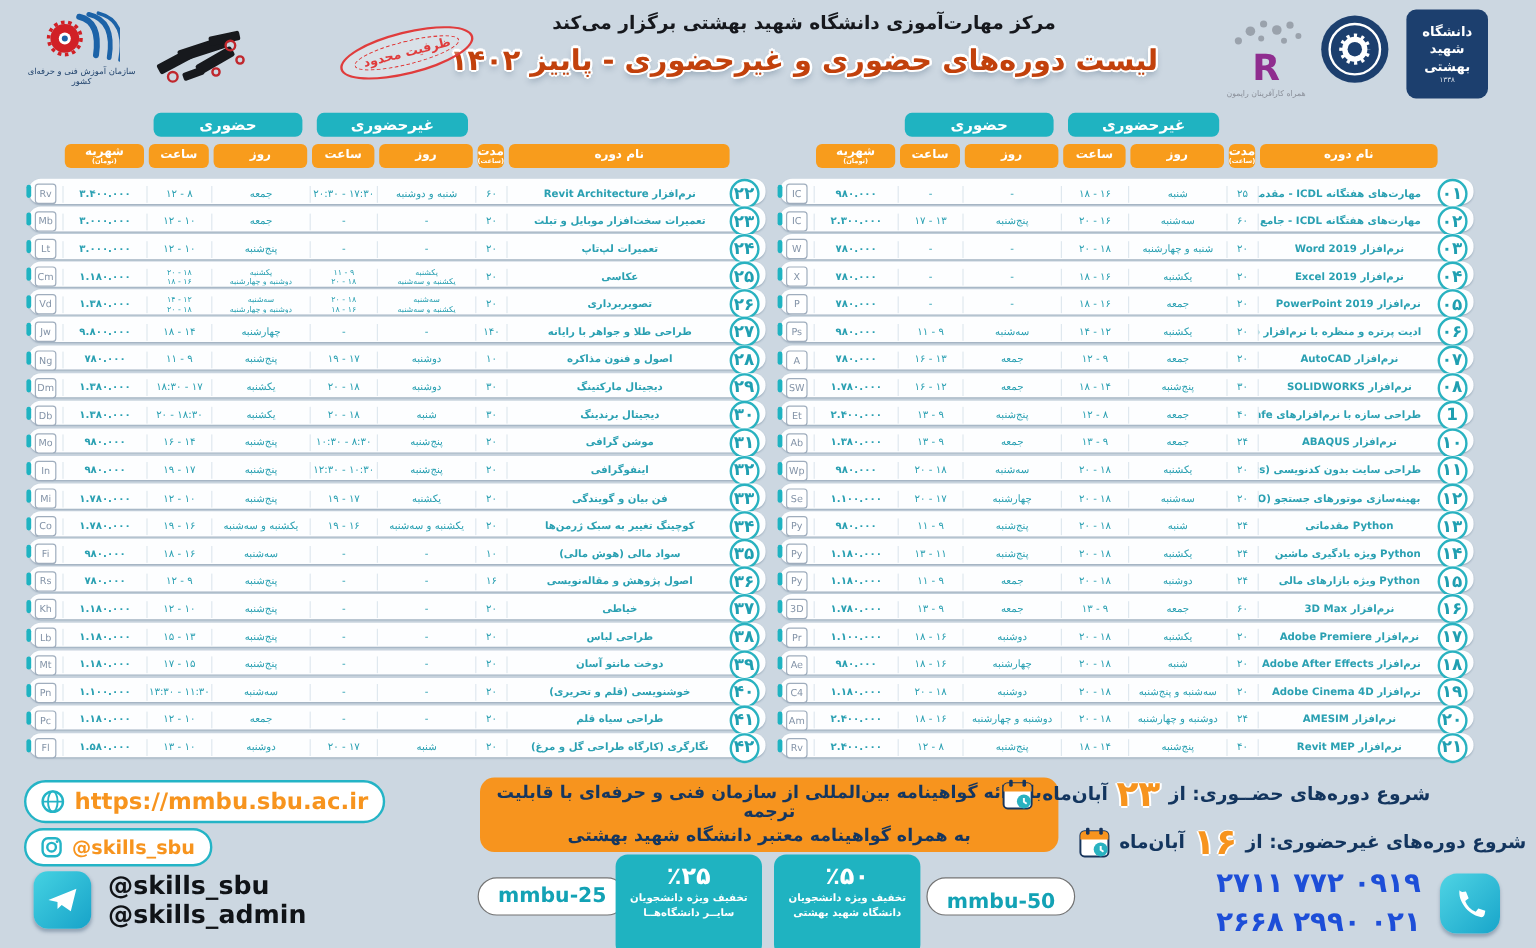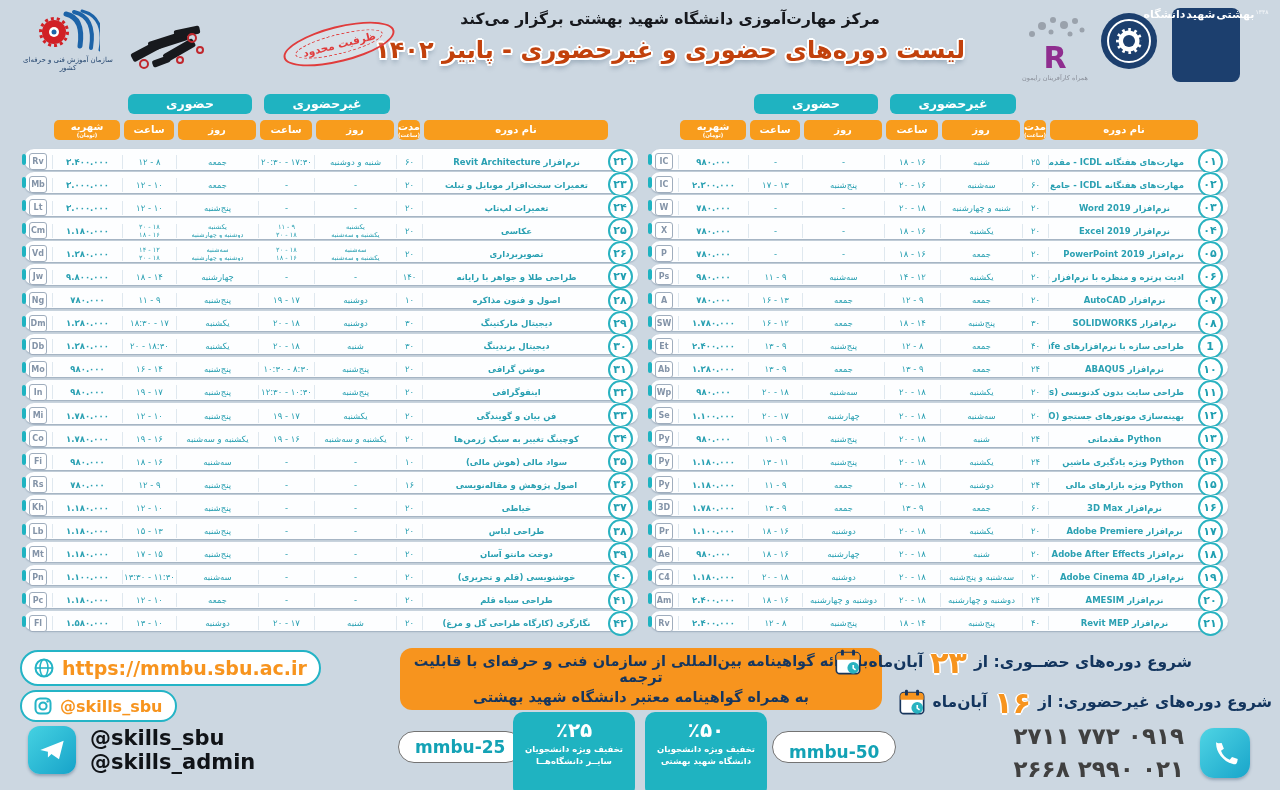--- a/index.html
+++ b/index.html
@@ -16,21 +16,21 @@
   .stamp span{display:block;border:1px dashed #e03c3c;border-radius:50%;padding:3px 7px;}
 
   .logo-caption{font-size:7px;color:#23456e;text-align:center;direction:rtl;margin-top:2px;}
   #tvto{position:absolute;top:8px;left:20px;width:96px;}
   #wordmark{position:absolute;top:16px;left:122px;width:92px;height:62px;}
   #raymon{position:absolute;top:12px;left:1018px;width:74px;text-align:center;}
   #raymon .r-letter{color:#8f2d8f;font-size:30px;font-weight:bold;line-height:.8;}
   #raymon .r-caption{font-size:6.5px;color:#8a8f99;margin-top:4px;direction:rtl;}
   #seal{position:absolute;top:12px;left:1100px;}
   #sbu-box{position:absolute;top:8px;left:1172px;width:68px;height:74px;background:#1c3f6e;border-radius:8px;
-    color:#fff;text-align:center;display:flex;flex-direction:row;justify-content:center;gap:1px;}
+    color:#fff;text-align:center;display:flex;flex-direction:column;justify-content:center;gap:1px;}
   #sbu-box .l{font-size:11px;font-weight:bold;direction:rtl;line-height:1.2;}
   #sbu-box .y{font-size:6px;opacity:.85;}
 
   
   .panel{position:absolute;top:94px;}
   #panel-left{left:24px;width:614px;}
   #panel-right{left:650px;width:578px;}
   .crow{display:grid;direction:rtl;grid-template-columns:28px 1fr 26px 82px 56px 82px 54px 70px 28px;align-items:center;}
   .grow{height:20px;margin-bottom:4px;}
   .gpill{background:#1fb3c1;color:#fff;font-weight:bold;font-size:12.5px;text-align:center;border-radius:6px;
@@ -41,23 +41,23 @@
   .hpill .sub{font-size:5.5px;font-weight:bold;margin-top:1px;}
   .row{background:#fdfeff;border-radius:10px;height:20.5px;margin-bottom:2.6px;box-shadow:0 1px 1.5px rgba(50,80,110,.3);position:relative;}
   .row::after{content:"";position:absolute;left:-2px;top:5px;width:4px;height:11px;background:#1fb3c1;border-radius:2px;}
   .row .c{height:14px;display:flex;flex-direction:column;justify-content:center;text-align:center;
     color:#2aa0b2;font-size:8.5px;direction:rtl;overflow:hidden;}
   .row .c.two{font-size:6.6px;line-height:1.25;}
   .c-name,.c-dur,.c-dayR,.c-timeR,.c-dayH,.c-timeH,.c-fee{border-left:1px solid #dfe8ef;}
   .c-name{font-weight:bold;font-size:9px;white-space:nowrap;padding:0 16px;}
   .c-fee{font-weight:bold;font-size:9px;}
   .badge{width:21px;height:21px;border-radius:50%;background:#fff;border:2px solid #29b2c0;color:#1f9fb1;
-    font-size:11px;font-weight:bold;display:flex;align-items:center;justify-content:center;justify-self:center;margin-left:-8px;}
+    font-size:14px;font-weight:bold;display:flex;align-items:center;justify-content:center;justify-self:center;margin-left:-8px;}
   .cicon{width:16px;height:15px;margin:0 auto;border:1px solid #9fadbd;border-radius:3px;color:#8494a8;
-    font-size:8px;font-weight:bold;display:flex;align-items:center;justify-content:center;background:#fff;}
+    font-size:8px;font-weight:normal;display:flex;align-items:center;justify-content:center;background:#fff;}
 
   
   .pill-link{position:absolute;display:flex;align-items:center;gap:8px;background:#fff;border:2.5px solid #24b4c6;
     border-radius:18px;padding:0 12px;color:#f7941e;font-weight:bold;direction:ltr;}
   #url-pill{top:650px;left:20px;height:32px;font-size:19px;}
   #insta-pill{top:690px;left:20px;height:28px;font-size:16px;}
   #telegram{position:absolute;top:726px;left:28px;display:flex;align-items:center;gap:14px;}
   #telegram .tg-icon{width:48px;height:48px;border-radius:12px;background:linear-gradient(135deg,#45d2e2,#17a3c9);
     display:flex;align-items:center;justify-content:center;box-shadow:0 2px 3px rgba(40,70,100,.35);}
   #telegram .tg-text{color:#101317;font-size:21px;font-weight:bold;line-height:1.15;direction:ltr;}
@@ -73,21 +73,21 @@
   .code-pill{position:absolute;top:731px;height:30px;background:#fff;border:1px solid #737373;border-radius:18px;
     color:#13a2b5;font-weight:bold;font-size:17px;display:flex;align-items:center;padding:0 16px;direction:ltr;}
   #code25{left:398px;} #code50{left:772px;align-items:flex-end;}
 
   .date-line{position:absolute;display:flex;align-items:center;gap:7px;direction:rtl;color:#13355e;font-weight:bold;font-size:15.5px;}
   #date-onsite{top:648px;right:88px;}
   #date-remote{top:688px;right:8px;}
   .big-num{color:#f7941e;font-size:30px;font-weight:bold;line-height:.9;
     text-shadow:-1.5px 0 #fff,1.5px 0 #fff,0 -1.5px #fff,0 1.5px #fff;}
   #phones{position:absolute;top:720px;right:30px;display:flex;align-items:center;gap:16px;}
-  #phones .nums{color:#404040;font-weight:bold;font-size:23px;text-align:center;line-height:1.45;direction:rtl;letter-spacing:1px;}
+  #phones .nums{color:#1d4ed8;font-weight:bold;font-size:23px;text-align:center;line-height:1.45;direction:rtl;letter-spacing:1px;}
   #phone-icon{width:50px;height:50px;border-radius:14px;background:linear-gradient(135deg,#4fd4e4,#18a5ca);
     display:flex;align-items:center;justify-content:center;box-shadow:0 2px 3px rgba(40,70,100,.35);}
 </style>
 </head>
 <body>
 
 <div id="canvas">
 
   <div id="tvto">
     <svg width="64" height="46" viewBox="0 0 64 46" style="display:block;margin:0 auto;">

